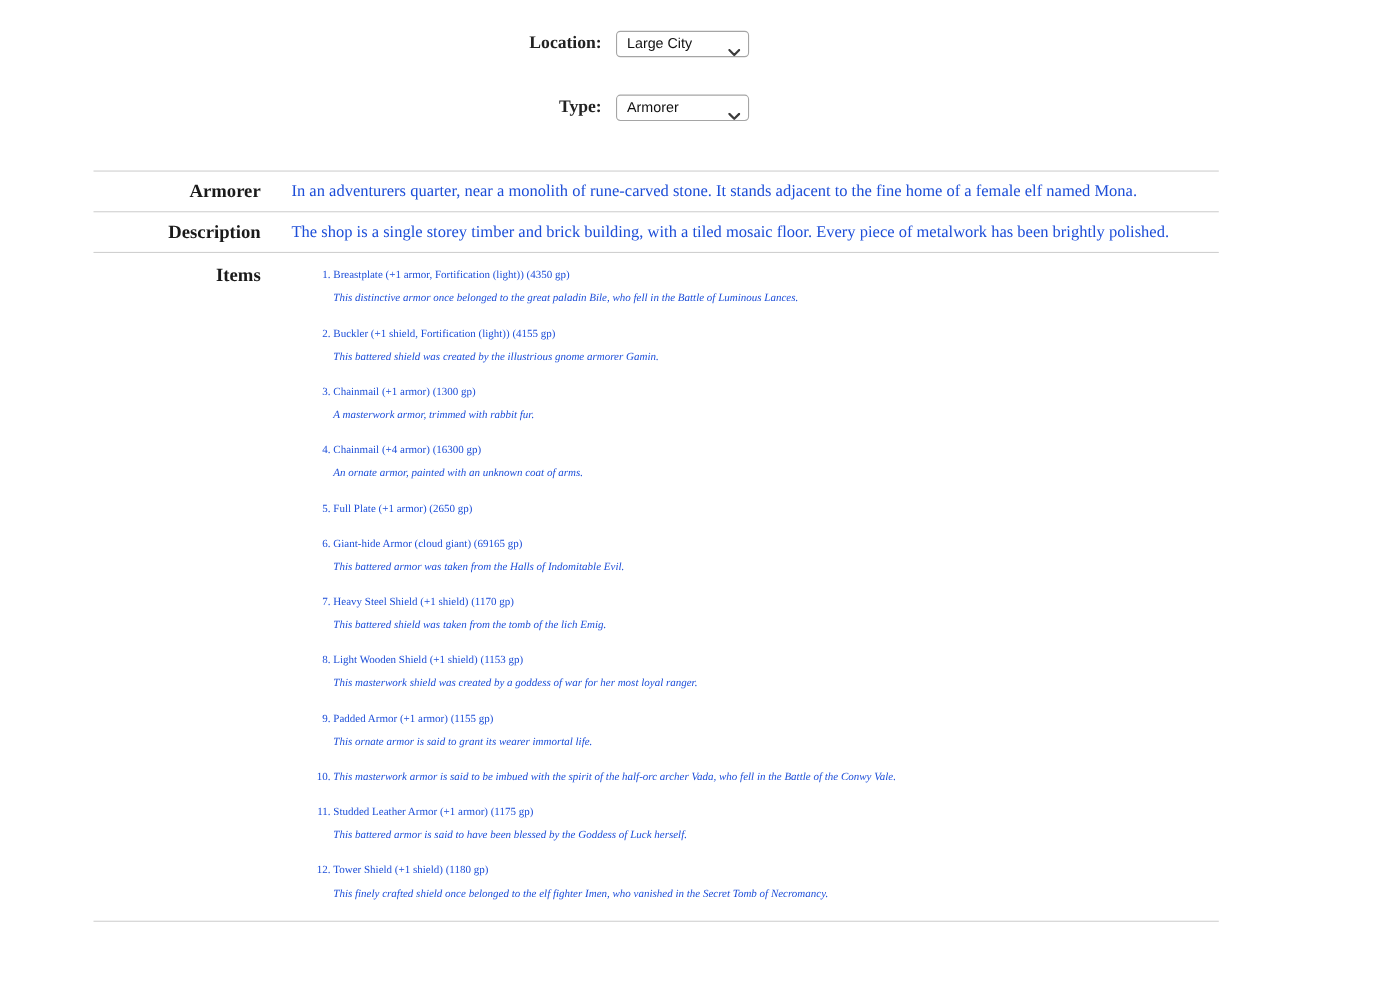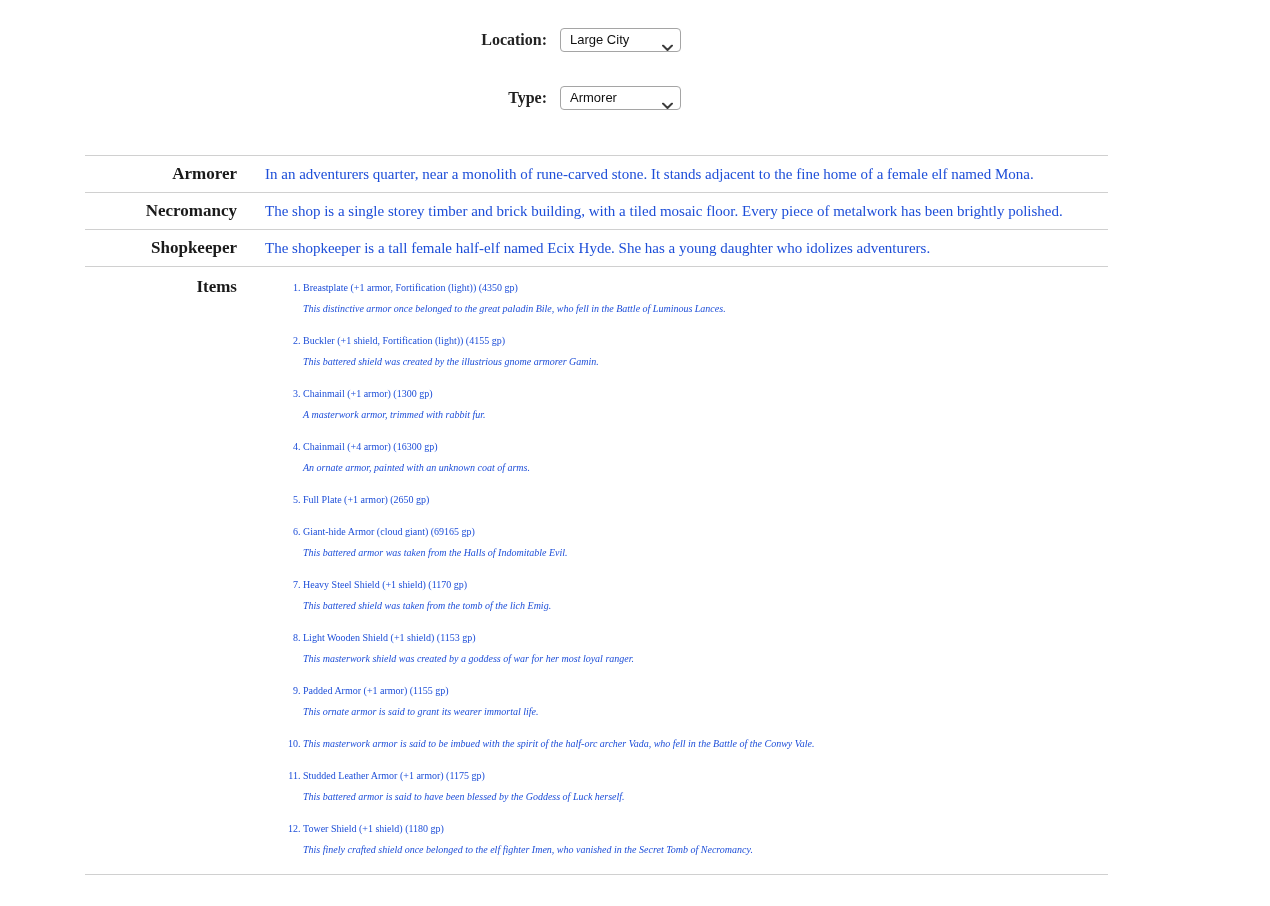--- a/index.html
+++ b/index.html
@@ -134,28 +134,24 @@
   </div>
 
   <div class="details-table">
     <div id="detail-rows">
   <div class="detail-row">
     <div class="detail-label">Armorer</div>
     <div class="detail-text">In an adventurers quarter, near a monolith of rune-carved stone. It stands adjacent to the fine home of a female elf named Mona.</div>
   </div>
 
   <div class="detail-row">
-    <div class="detail-label">Necromancy</div>
+    <div class="detail-label">Description</div>
     <div class="detail-text">The shop is a single storey timber and brick building, with a tiled mosaic floor. Every piece of metalwork has been brightly polished.</div>
   </div>
 
-  <div class="detail-row">
-    <div class="detail-label">Shopkeeper</div>
-    <div class="detail-text">The shopkeeper is a tall female half-elf named Ecix Hyde. She has a young daughter who idolizes adventurers.</div>
-  </div>
 </div>
 
     <div class="detail-row items-row">
       <div class="detail-label">Items</div>
       <div class="detail-text">
         <ol class="items-list" id="items-list">
   <li>
     <span class="item-name">Breastplate (+1 armor, Fortification (light)) (4350 gp)</span>
     <span class="item-desc">This distinctive armor once belonged to the great paladin Bile, who fell in the Battle of Luminous Lances.</span>
   </li>

